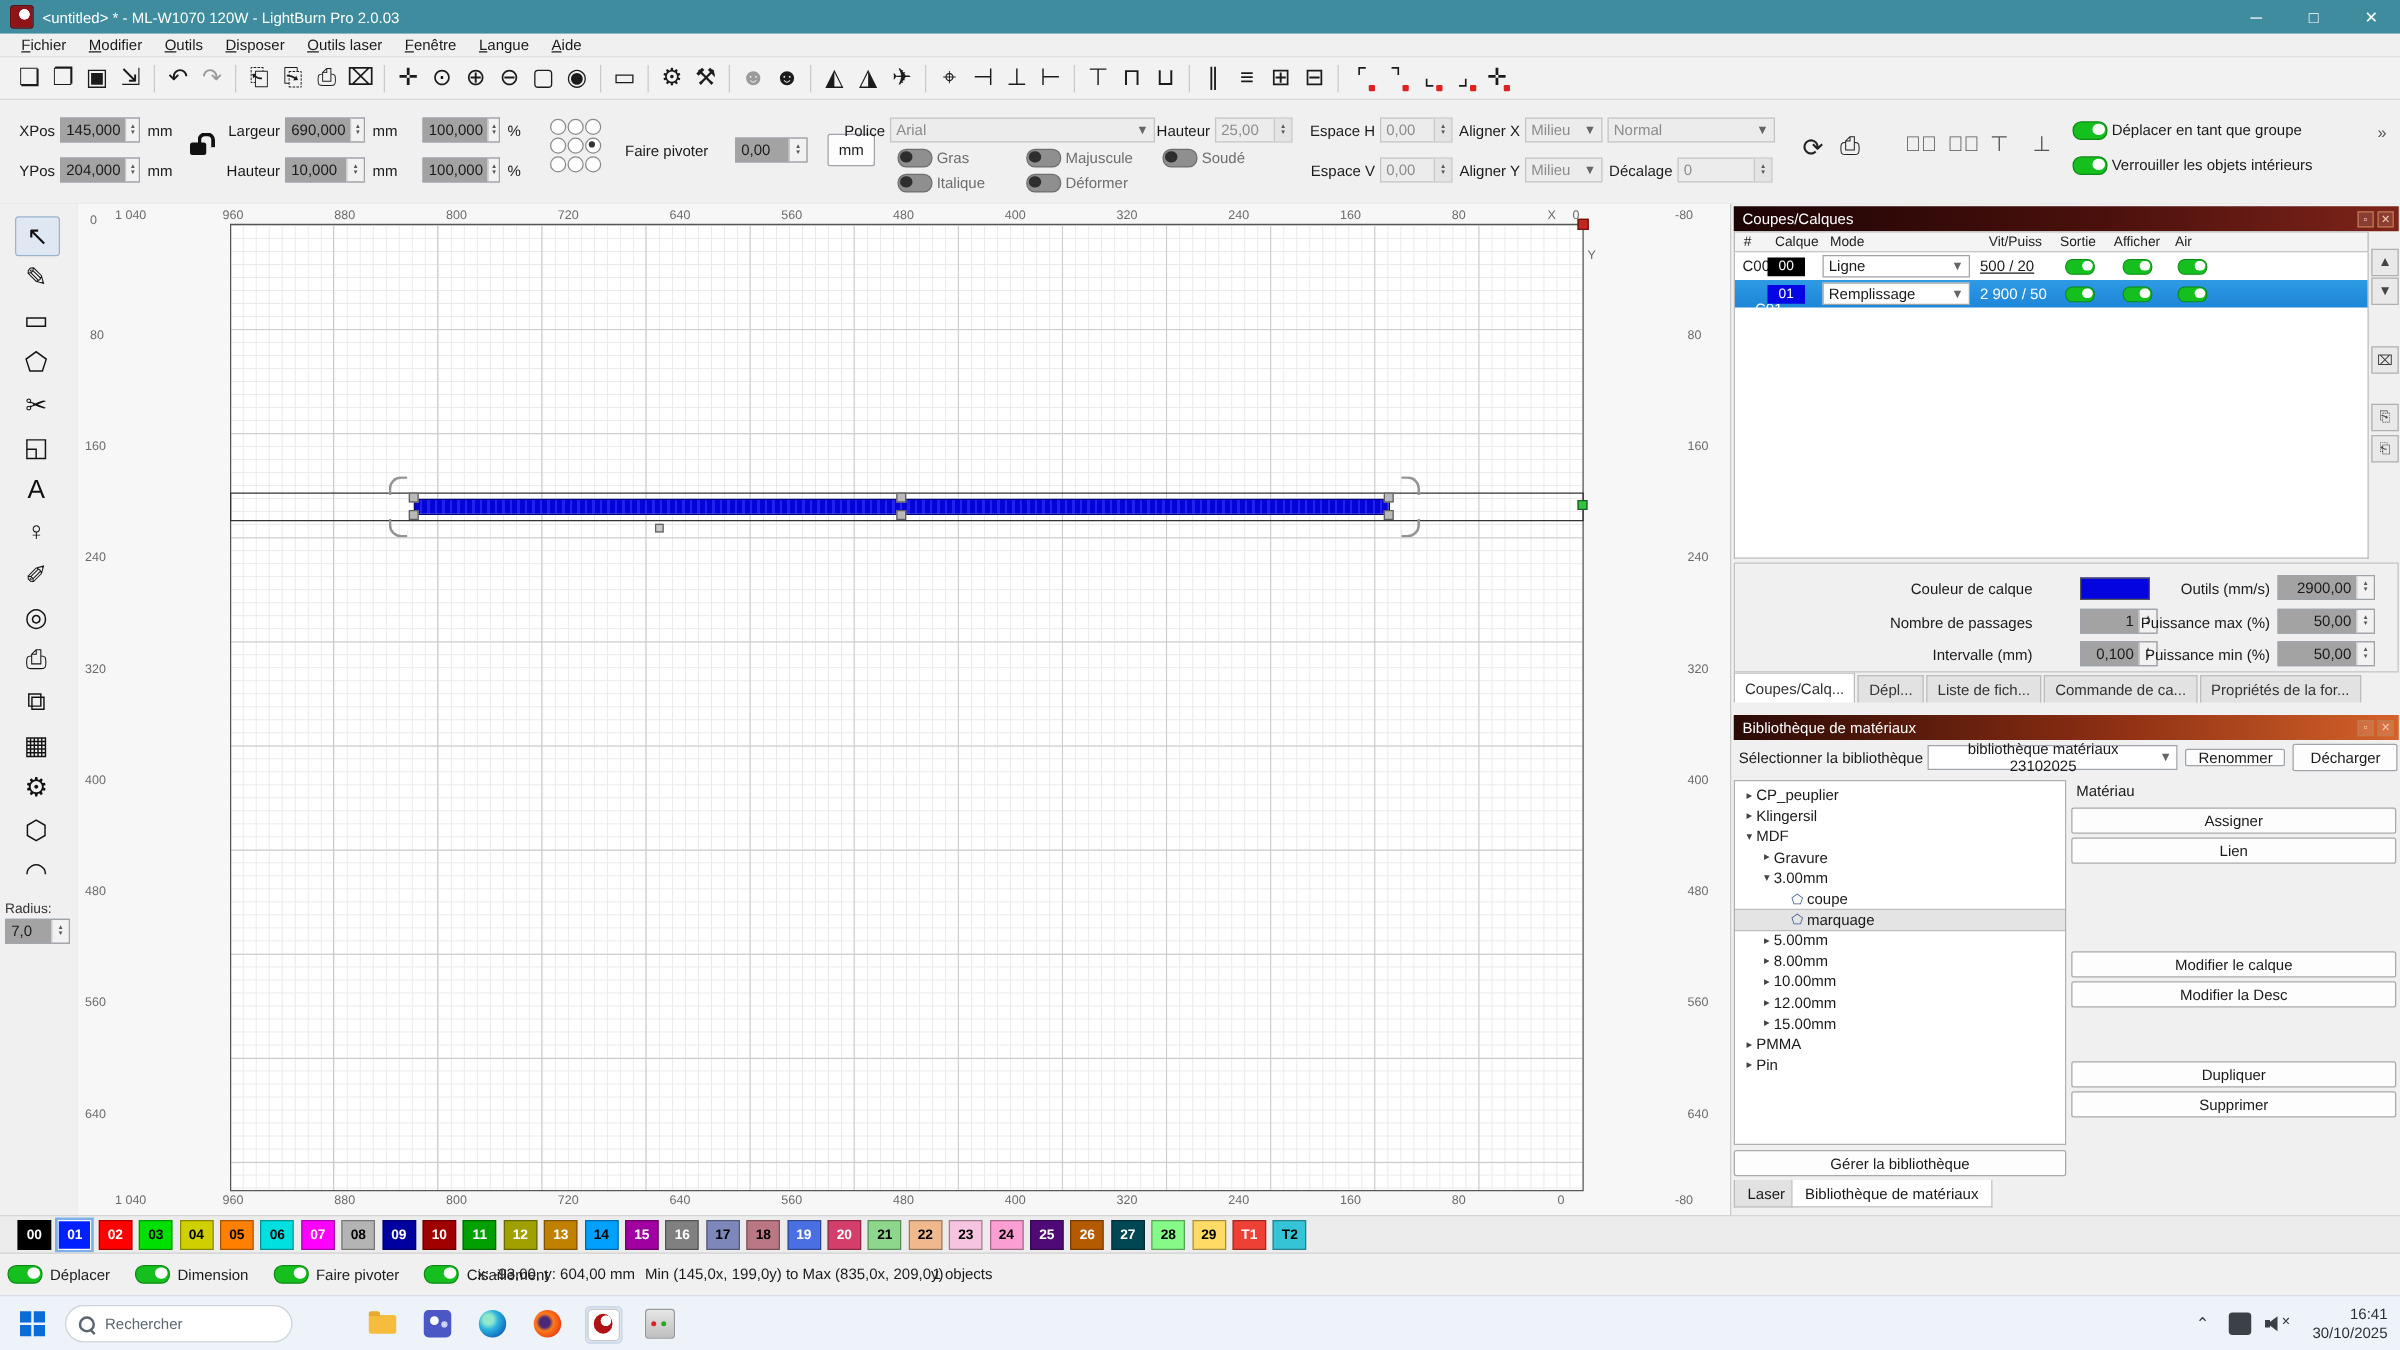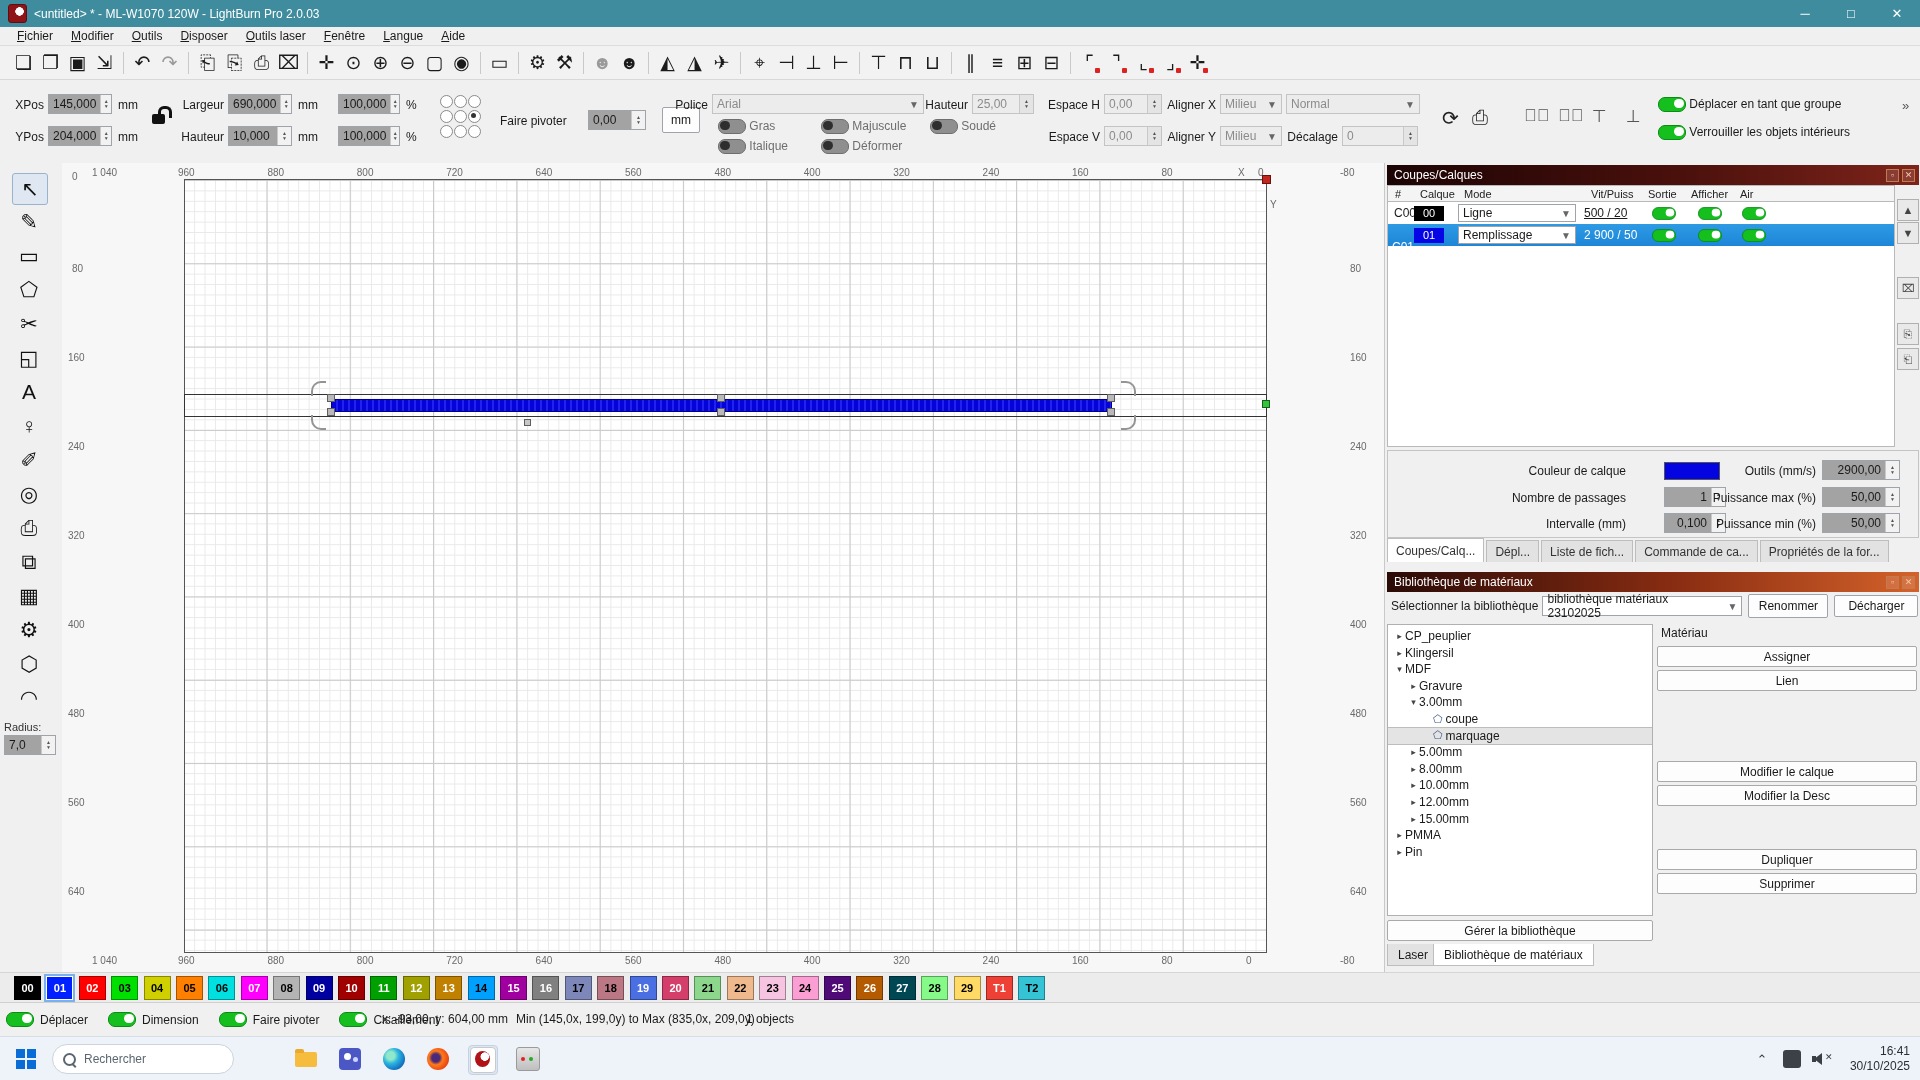--- a/index.html
+++ b/index.html
@@ -25,21 +25,21 @@
   .parambar{position:absolute;left:0;top:80px;width:1920px;height:83px;background:#f0f0f0;border-bottom:1px solid #cfcfcf;}
   .fld{position:absolute;display:flex;align-items:center;height:22px;white-space:nowrap;}
   .lbl{justify-content:flex-end;}
   .inp{display:flex;align-items:stretch;background:#a3a3a3;border:1px solid #9fa4ab;height:20px;box-sizing:border-box;}
   .inp .v{flex:1;display:flex;align-items:center;padding:0 4px;}
   .inp .v.r{justify-content:flex-end;}
   .ud{width:13px;border-left:1px solid #c9c9c9;display:flex;flex-direction:column;align-items:center;justify-content:center;background:#f2f2f2;}
   .ud i{font-style:normal;font-size:5px;line-height:5px;color:#555;}
   .dis{background:#ececec !important;color:#8b8b8b;border-color:#c4c4c4 !important;}
   .dis .ud{background:#e4e4e4;}
-  .ddw{display:flex;align-items:center;background:#fff;border:1px solid #9fa4ab;height:20px;box-sizing:border-box;padding:0 4px;}
+  .ddw{display:flex;align-items:center;background:#fff;border:1px solid #9fa4ab;height:20px;box-sizing:border-box;padding:0 4px;text-align:center;}
   .ddw .ar{margin-left:auto;color:#666;font-size:10px;padding-left:6px;}
   .btnw{background:#fdfdfd;border:1px solid #9fa4ab;border-radius:2px;display:flex;align-items:center;justify-content:center;box-sizing:border-box;}
   .tg{width:26px;height:13px;border-radius:7px;position:relative;display:inline-block;flex:none;}
   .tg.on{background:#15c01e;border:1px solid #0d8a15;}
   .tg.on::after{content:"";position:absolute;right:1px;top:1px;width:10px;height:9px;border-radius:5px;background:#fff;}
   .tg.dk{background:#8f8f8f;border:1px solid #6e6e6e;}
   .tg.dk::after{content:"";position:absolute;left:1px;top:1px;width:10px;height:9px;border-radius:5px;background:#2e2e2e;}
   .tg.sm{transform:scale(.85);}
   .lock{position:absolute;width:13px;height:10px;background:#111;border-radius:2px;}
   .lock::before{content:"";position:absolute;left:6px;top:-8px;width:8px;height:9px;border:3px solid #111;border-bottom:none;border-radius:6px 6px 0 0;}
@@ -489,21 +489,21 @@
             <span class="tg on sm"></span>
           </div>
           <div class="lc" style="width: 44px; justify-content: center;">
             <span class="tg on sm"></span>
           </div>
           <div class="lc" style="width: 44px; justify-content: center;">
             <span class="tg on sm"></span>
           </div>
         </div>
         <div class="lrow sel" style="top: 22px;">
-          <div class="lc" style="width: 26px; padding-left: 4px; margin-top: 24px;">C01</div>
+          <div class="lc" style="width: 26px; padding-left: 16px; margin-top: 24px;">C01</div>
           <div class="lc" style="width: 44px;">
             <div class="sw" style="background: rgb(5, 5, 230);">01</div>
           </div>
           <div class="lc lmode" style="margin-right: 8px;">
             <span>Remplissage</span>
             <span class="ar">▼</span>
           </div>
           <div class="lc" style="width: 56px;">2 900 / 50</div>
           <div class="lc" style="width: 48px; justify-content: center;">
             <span class="tg on sm"></span>
@@ -585,21 +585,21 @@
           <span>▫</span>
           <span>✕</span>
         </span>
     </div>
     <div class="librow">
       <span style="margin-left:4px">Sélectionner la bibliothèque</span>
       <span class="ddw" style="width:200px;margin-left:4px">
           <span>bibliothèque matériaux 23102025</span>
           <span class="ar">▼</span>
         </span>
-      <span class="btnw" style="width:80px;height:24px;margin-left:6px">Renommer</span>
+      <span class="btnw" style="width:80px;height:14px;margin-left:6px">Renommer</span>
       <span class="btnw" style="width:84px;height:22px;margin-left:6px">Décharger</span>
     </div>
     <div class="tree" id="mattree">
         <div class="titem" style="top: 3px; padding-left: 6px;">
           <span class="tw">▸</span>
           <span>CP_peuplier</span>
         </div>
         <div class="titem" style="top: 19.6px; padding-left: 6px;">
           <span class="tw">▸</span>
           <span>Klingersil</span>

